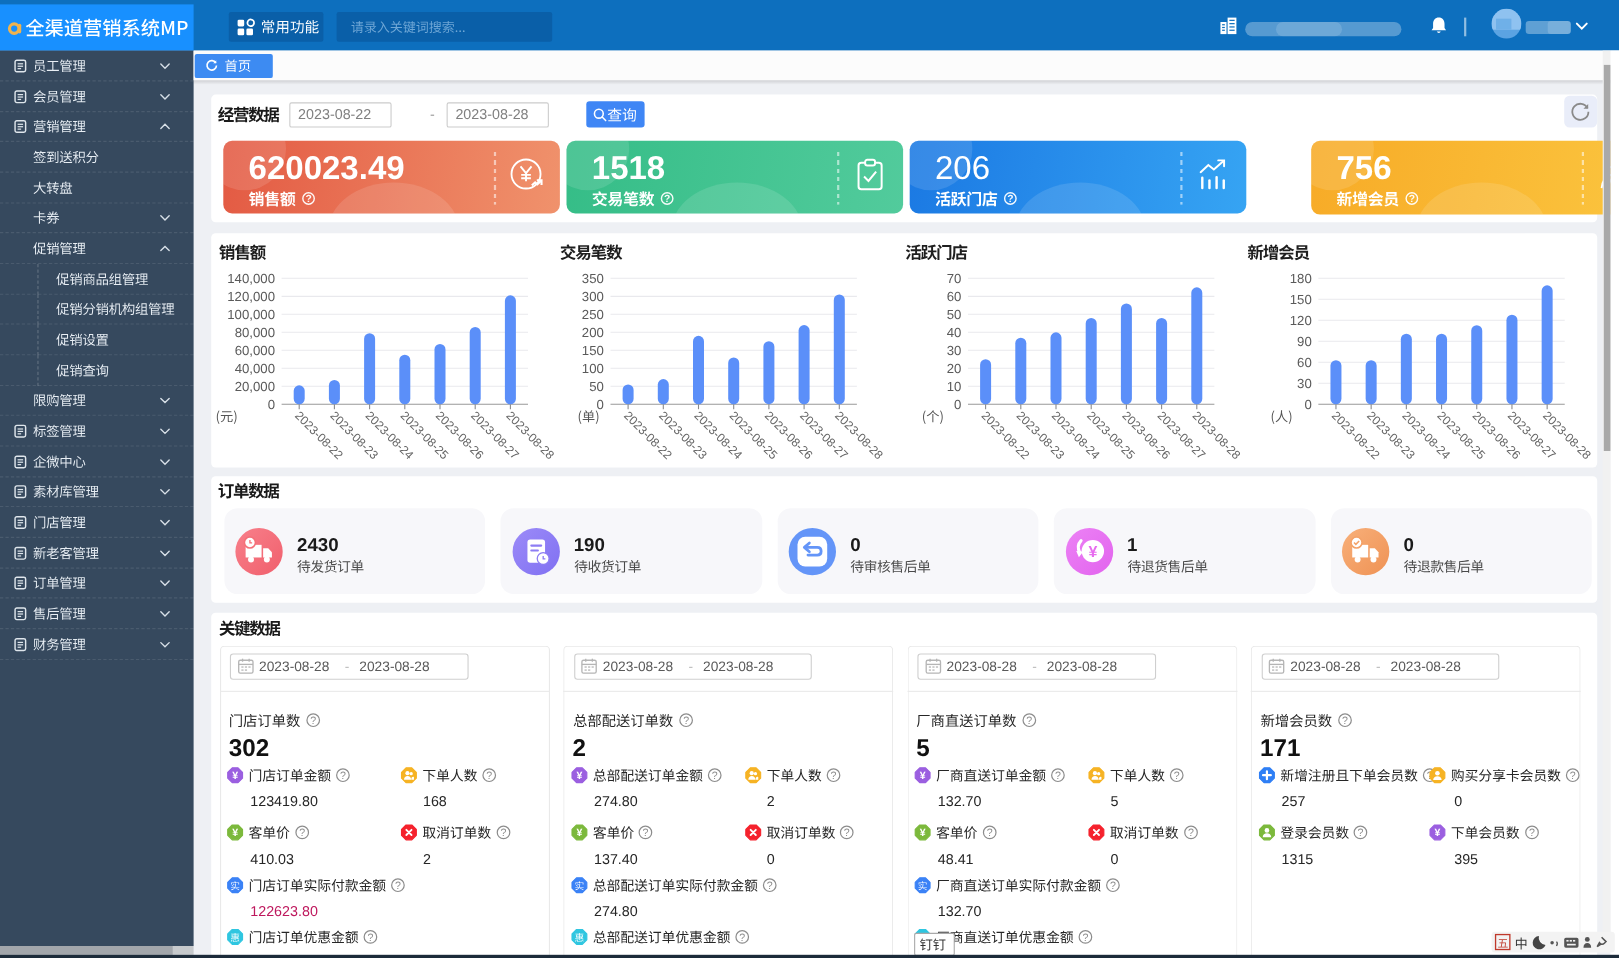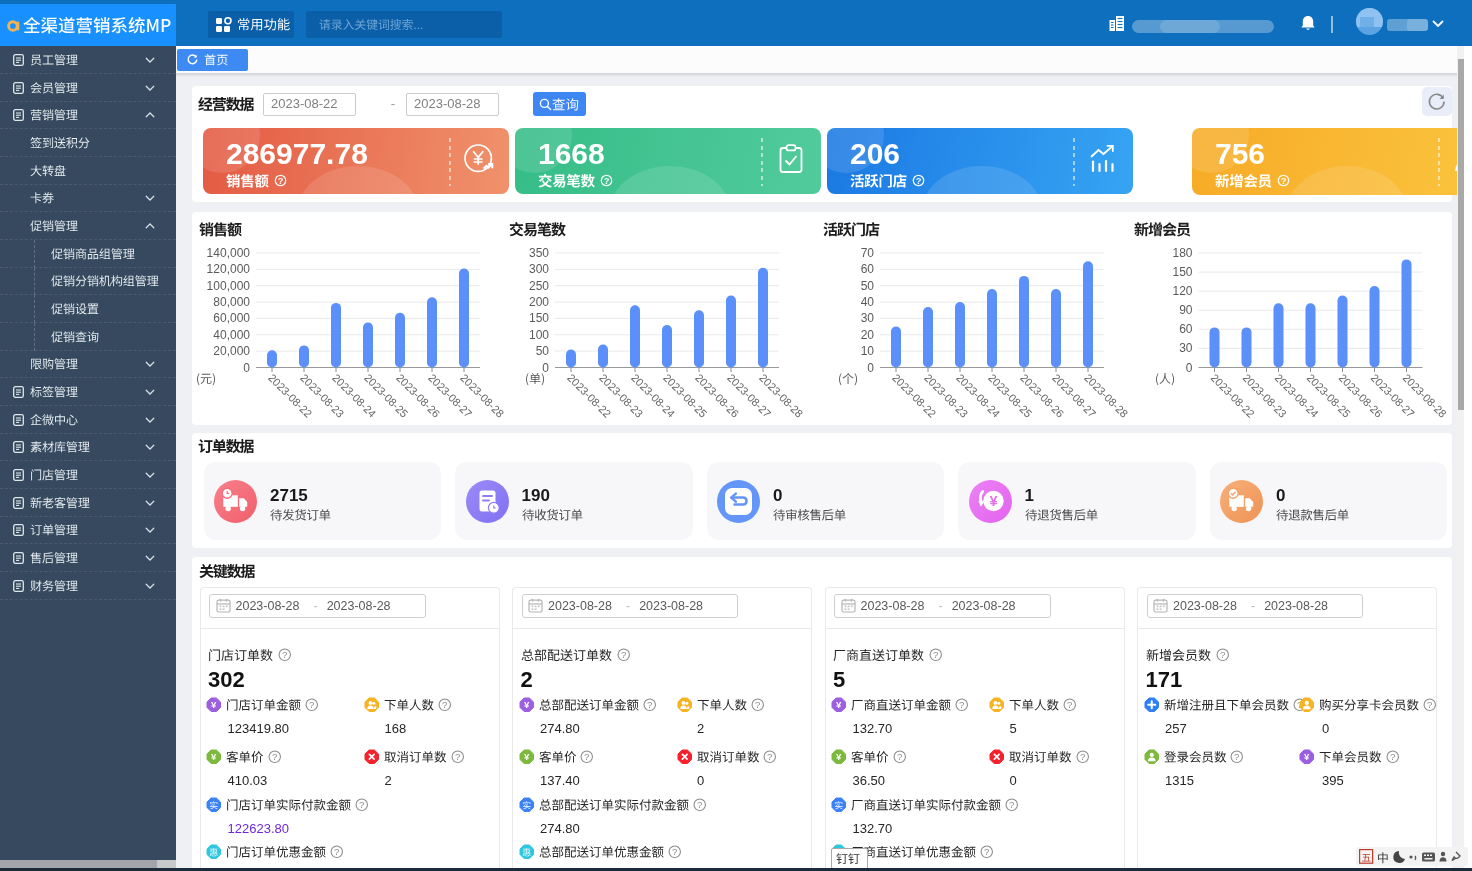--- a/index.html
+++ b/index.html
@@ -688,21 +688,21 @@
       </svg>
     </div>
     <div class="ab" style="left:1422px;top:87px;width:30px;height:29px;background:#e9edf9;border-radius:5px"></div>
     <svg class="ab" style="left:1427px;top:92px" width="19" height="19" viewBox="0 0 19 19">
       <path d="M16.2 6.3 A7.3 7.3 0 1 0 17 9.5" fill="none" stroke="#8a8a8a" stroke-width="1.6"></path>
       <path d="M16.8 2.6 L16.8 6.9 L12.5 6.9 Z" fill="#8a8a8a"></path>
     </svg>
     <div class="ab" style="left:203px;top:128.3px;width:306px;height:66.2px;background:linear-gradient(100deg,#e35a43,#f0926c);border-radius:8px;overflow:hidden">
       <div class="ab" style="left:-18px;top:-30px;width:75px;height:75px;border-radius:50%;background:rgba(255,255,255,.12)"></div>
       <div class="ab" style="left:95px;top:38px;width:120px;height:90px;border-radius:50%;background:rgba(255,255,255,.12)"></div>
-      <div class="ab" style="left:23px;top:9px;font-size:30px;font-weight:bold;color:#fff;letter-spacing:0">286977.78</div>
+      <div class="ab" style="left:23px;top:9px;font-size:30px;font-weight:bold;color:#fff;letter-spacing:0">620023.49</div>
       <div class="ab fr" style="left:23px;top:44px;height:17px">
         <svg width="42.9" height="14" viewBox="0 0 42.9 14">
           <g fill="#fff" transform="translate(0,12.3) scale(0.014500,-0.014500)">
             <use href="#g76"></use>
             <use href="#g77" x="979"></use>
             <use href="#g78" x="1959"></use>
           </g>
         </svg>
         <div style="width:5px"></div>
         <svg width="13" height="13" viewBox="0 0 13 13">
@@ -718,21 +718,21 @@
             <path d="M10.2 8.2 L15.2 14.4 L20.2 8.2 M15.2 14.4 L15.2 21.8 M10.8 16 L19.6 16 M10.8 19 L19.6 19"></path>
             <path d="M20.5 25.5 L23.5 22.8 L25.5 24.6 L29 21.4" stroke-width="1.9"></path>
             <path d="M29.3 25.2 L29.3 20.9 L25 20.9" stroke-width="1.9"></path>
           </g>
         </svg>
       </div>
     </div>
     <div class="ab" style="left:515px;top:128.3px;width:306px;height:66.2px;background:linear-gradient(100deg,#35bd87,#52cb9c);border-radius:8px;overflow:hidden">
       <div class="ab" style="left:-18px;top:-30px;width:75px;height:75px;border-radius:50%;background:rgba(255,255,255,.12)"></div>
       <div class="ab" style="left:95px;top:38px;width:120px;height:90px;border-radius:50%;background:rgba(255,255,255,.12)"></div>
-      <div class="ab" style="left:23px;top:9px;font-size:30px;font-weight:bold;color:#fff;letter-spacing:0">1668</div>
+      <div class="ab" style="left:23px;top:9px;font-size:30px;font-weight:bold;color:#fff;letter-spacing:0">1518</div>
       <div class="ab fr" style="left:23px;top:44px;height:17px">
         <svg width="57.1" height="14" viewBox="0 0 57.1 14">
           <g fill="#fff" transform="translate(0,12.3) scale(0.014500,-0.014500)">
             <use href="#g79"></use>
             <use href="#g80" x="979"></use>
             <use href="#g81" x="1959"></use>
             <use href="#g74" x="2938"></use>
           </g>
         </svg>
         <div style="width:5px"></div>
@@ -748,21 +748,21 @@
             <rect x="5.5" y="5" width="21" height="24" rx="2.5"></rect>
             <rect x="11.5" y="2.2" width="9" height="5.2" rx="2" fill="#44c493"></rect>
             <path d="M10.5 17.5 L14.5 21.5 L21.5 13"></path>
           </g>
         </svg>
       </div>
     </div>
     <div class="ab" style="left:827px;top:128.3px;width:306px;height:66.2px;background:linear-gradient(100deg,#1b79e3,#36a4f3);border-radius:8px;overflow:hidden">
       <div class="ab" style="left:-18px;top:-30px;width:75px;height:75px;border-radius:50%;background:rgba(255,255,255,.12)"></div>
       <div class="ab" style="left:95px;top:38px;width:120px;height:90px;border-radius:50%;background:rgba(255,255,255,.12)"></div>
-      <div class="ab" style="left:23px;top:9px;font-size:30px;font-weight:bold;color:#fff;letter-spacing:0">206</div>
+      <div class="ab" style="left:23px;top:9px;font-size:30px;font-weight:normal;color:#fff;letter-spacing:0">206</div>
       <div class="ab fr" style="left:23px;top:44px;height:17px">
         <svg width="57.1" height="14" viewBox="0 0 57.1 14">
           <g fill="#fff" transform="translate(0,12.3) scale(0.014500,-0.014500)">
             <use href="#g82"></use>
             <use href="#g83" x="979"></use>
             <use href="#g84" x="1959"></use>
             <use href="#g85" x="2938"></use>
           </g>
         </svg>
         <div style="width:5px"></div>
@@ -1033,21 +1033,21 @@
           <g fill="#fff">
             <path d="M9.3 15.3 L23.8 15.3 L23.8 26.8 L9.3 26.8 Z"></path>
             <path d="M25.2 18.3 L29.8 18.3 L33.2 22 L33.2 26.8 L25.2 26.8 Z"></path>
             <circle cx="14.2" cy="28.6" r="2.7"></circle>
             <circle cx="28.6" cy="28.6" r="2.7"></circle>
             <circle cx="13.2" cy="13.2" r="5" stroke="#f47078" stroke-width="1.4"></circle>
           </g>
           <path d="M13.2 10.8 L13.2 13.5 L15.2 13.5" stroke="#f47078" stroke-width="1.2" fill="none"></path>
         </svg>
       </div>
-      <div class="ab" style="left:66.5px;top:24px;font-size:17px;font-weight:bold;color:#1a1a1a">2715</div>
+      <div class="ab" style="left:66.5px;top:24px;font-size:17px;font-weight:bold;color:#1a1a1a">2430</div>
       <div class="ab fr" style="left:66.5px;top:46px;height:14px">
         <svg width="61.1" height="12" viewBox="0 0 61.1 12">
           <g fill="#4a4a4a" transform="translate(0,10.6) scale(0.012500,-0.012500)">
             <use href="#g97"></use>
             <use href="#g98" x="972"></use>
             <use href="#g99" x="1944"></use>
             <use href="#g64" x="2916"></use>
             <use href="#g65" x="3888"></use>
           </g>
         </svg>
@@ -1335,21 +1335,21 @@
           <use href="#g108" x="8000"></use>
           <use href="#g109" x="9000"></use>
         </g>
       </svg>
       <div style="width:4px"></div>
       <svg width="13.5" height="13.5" viewBox="0 0 13.5 13.5">
         <circle cx="6.75" cy="6.75" r="5.7" fill="none" stroke="#8c8c8c" stroke-width="1.1"></circle>
         <text x="6.75" y="10.0" font-family="Liberation Sans" font-size="9.7" font-weight="normal" fill="#8c8c8c" text-anchor="middle">?</text>
       </svg>
     </div>
-    <div class="ab" style="left:227.5px;top:820.5px;font-size:13px;color:#6d28d9">122623.80</div>
+    <div class="ab" style="left:227.5px;top:820.5px;font-size:13px;color:#be185d">122623.80</div>
     <div class="ab fr" style="left:207.3px;top:844px;height:16px">
       <svg width="13.5" height="13.5" viewBox="0 0 13.5 13.5">
         <path d="M4.1 0 L9.4 0 L13.5 4.1 L13.5 9.4 L9.4 13.5 L4.1 13.5 L0 9.4 L0 4.1 Z" fill="#2fc6e0" stroke="#2fc6e0" stroke-width="1" stroke-linejoin="round"></path>
         <g transform="translate(2.35,10.6) scale(0.0088,-0.0088)">
           <g fill="#fff">
             <use href="#g117"></use>
           </g>
         </g>
       </svg>
       <div style="width:5.5px"></div>
@@ -1670,21 +1670,21 @@
           <use href="#g65" x="1000"></use>
           <use href="#g111" x="2000"></use>
         </g>
       </svg>
       <div style="width:4px"></div>
       <svg width="13.5" height="13.5" viewBox="0 0 13.5 13.5">
         <circle cx="6.75" cy="6.75" r="5.7" fill="none" stroke="#8c8c8c" stroke-width="1.1"></circle>
         <text x="6.75" y="10.0" font-family="Liberation Sans" font-size="9.7" font-weight="normal" fill="#8c8c8c" text-anchor="middle">?</text>
       </svg>
     </div>
-    <div class="ab" style="left:852.5px;top:772.5px;font-size:13px;color:#262626">36.50</div>
+    <div class="ab" style="left:852.5px;top:772.5px;font-size:13px;color:#262626">48.41</div>
     <div class="ab fr" style="left:990.3px;top:748.5px;height:16px">
       <svg width="13.5" height="13.5" viewBox="0 0 13.5 13.5">
         <path d="M4.1 0 L9.4 0 L13.5 4.1 L13.5 9.4 L9.4 13.5 L4.1 13.5 L0 9.4 L0 4.1 Z" fill="#f5222d" stroke="#f5222d" stroke-width="1" stroke-linejoin="round"></path>
         <path d="M4.4 4.4 L9.1 9.1 M9.1 4.4 L4.4 9.1" stroke="#fff" stroke-width="1.7" stroke-linecap="round"></path>
       </svg>
       <div style="width:5.5px"></div>
       <svg width="62.5" height="12" viewBox="0 0 62.5 12">
         <g fill="#262626" transform="translate(0,10.6) scale(0.012500,-0.012500)">
           <use href="#g112"></use>
           <use href="#g113" x="1000"></use>

